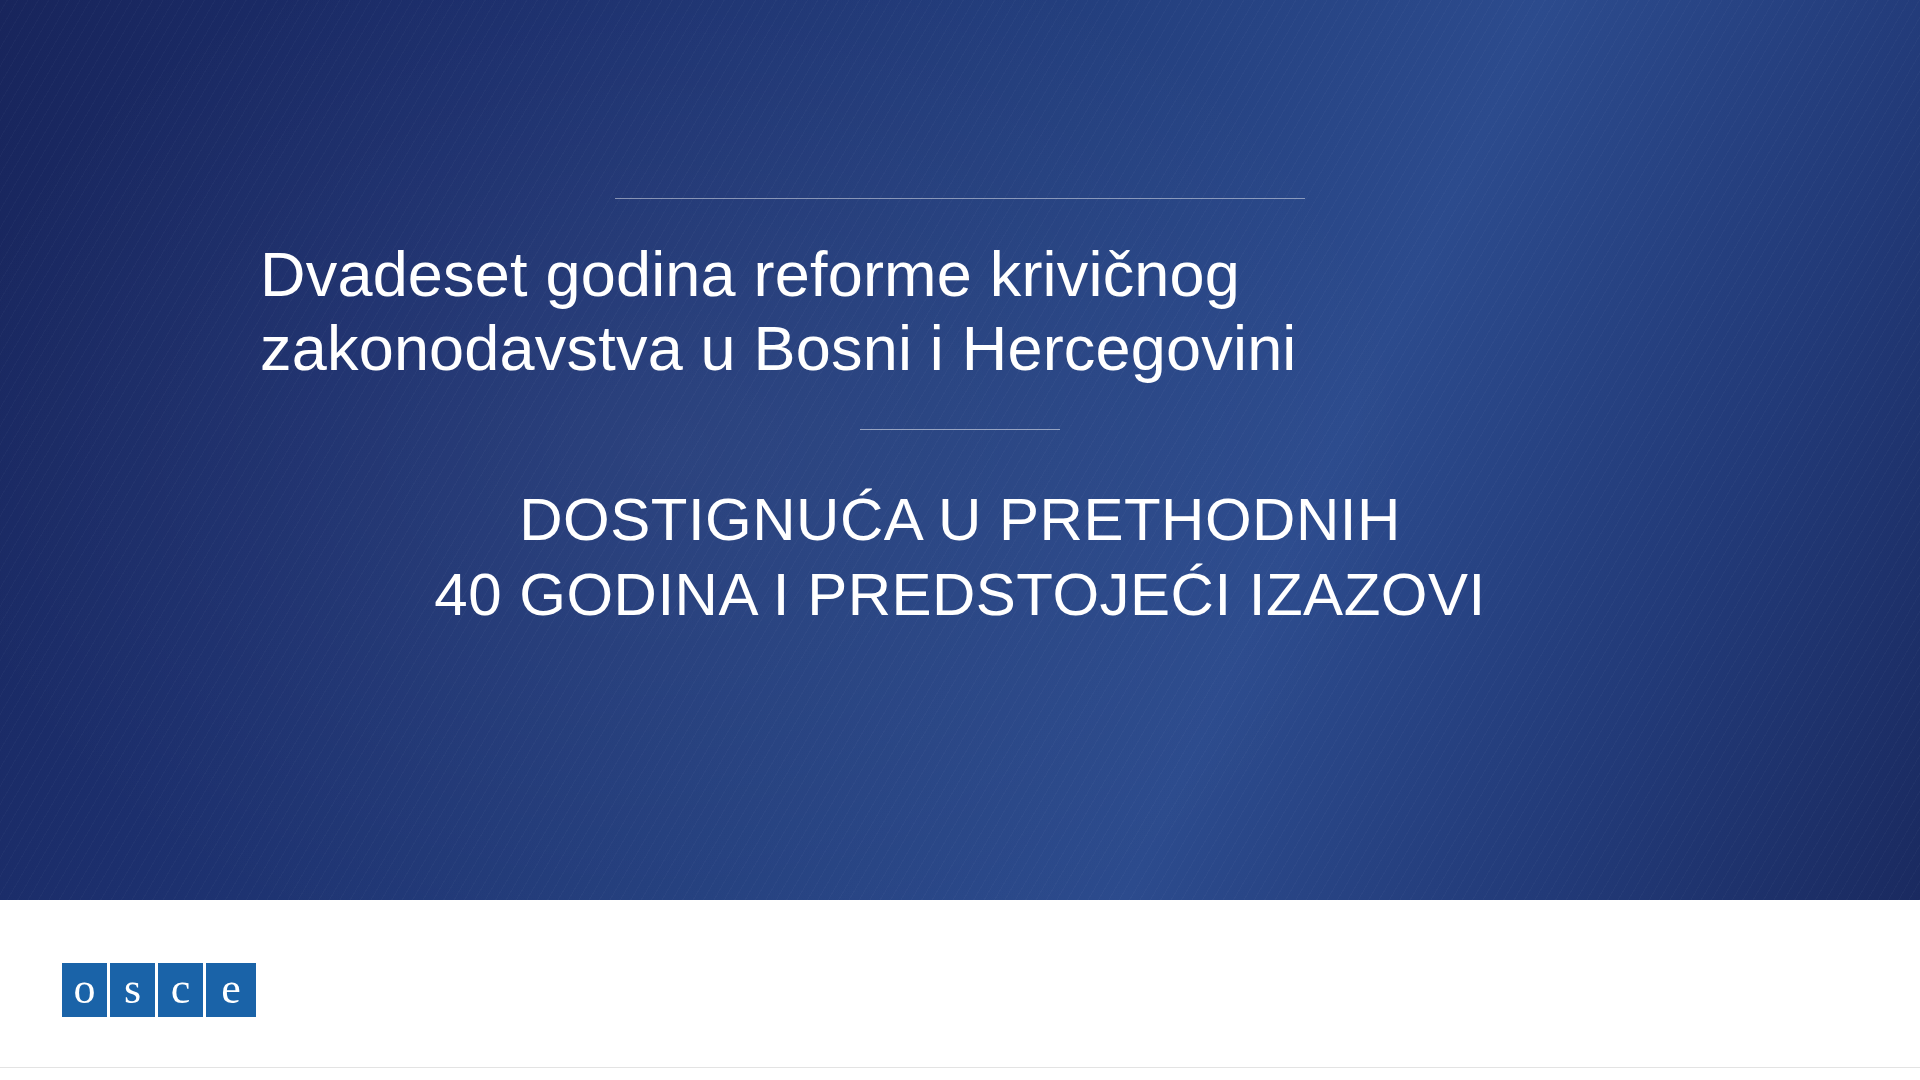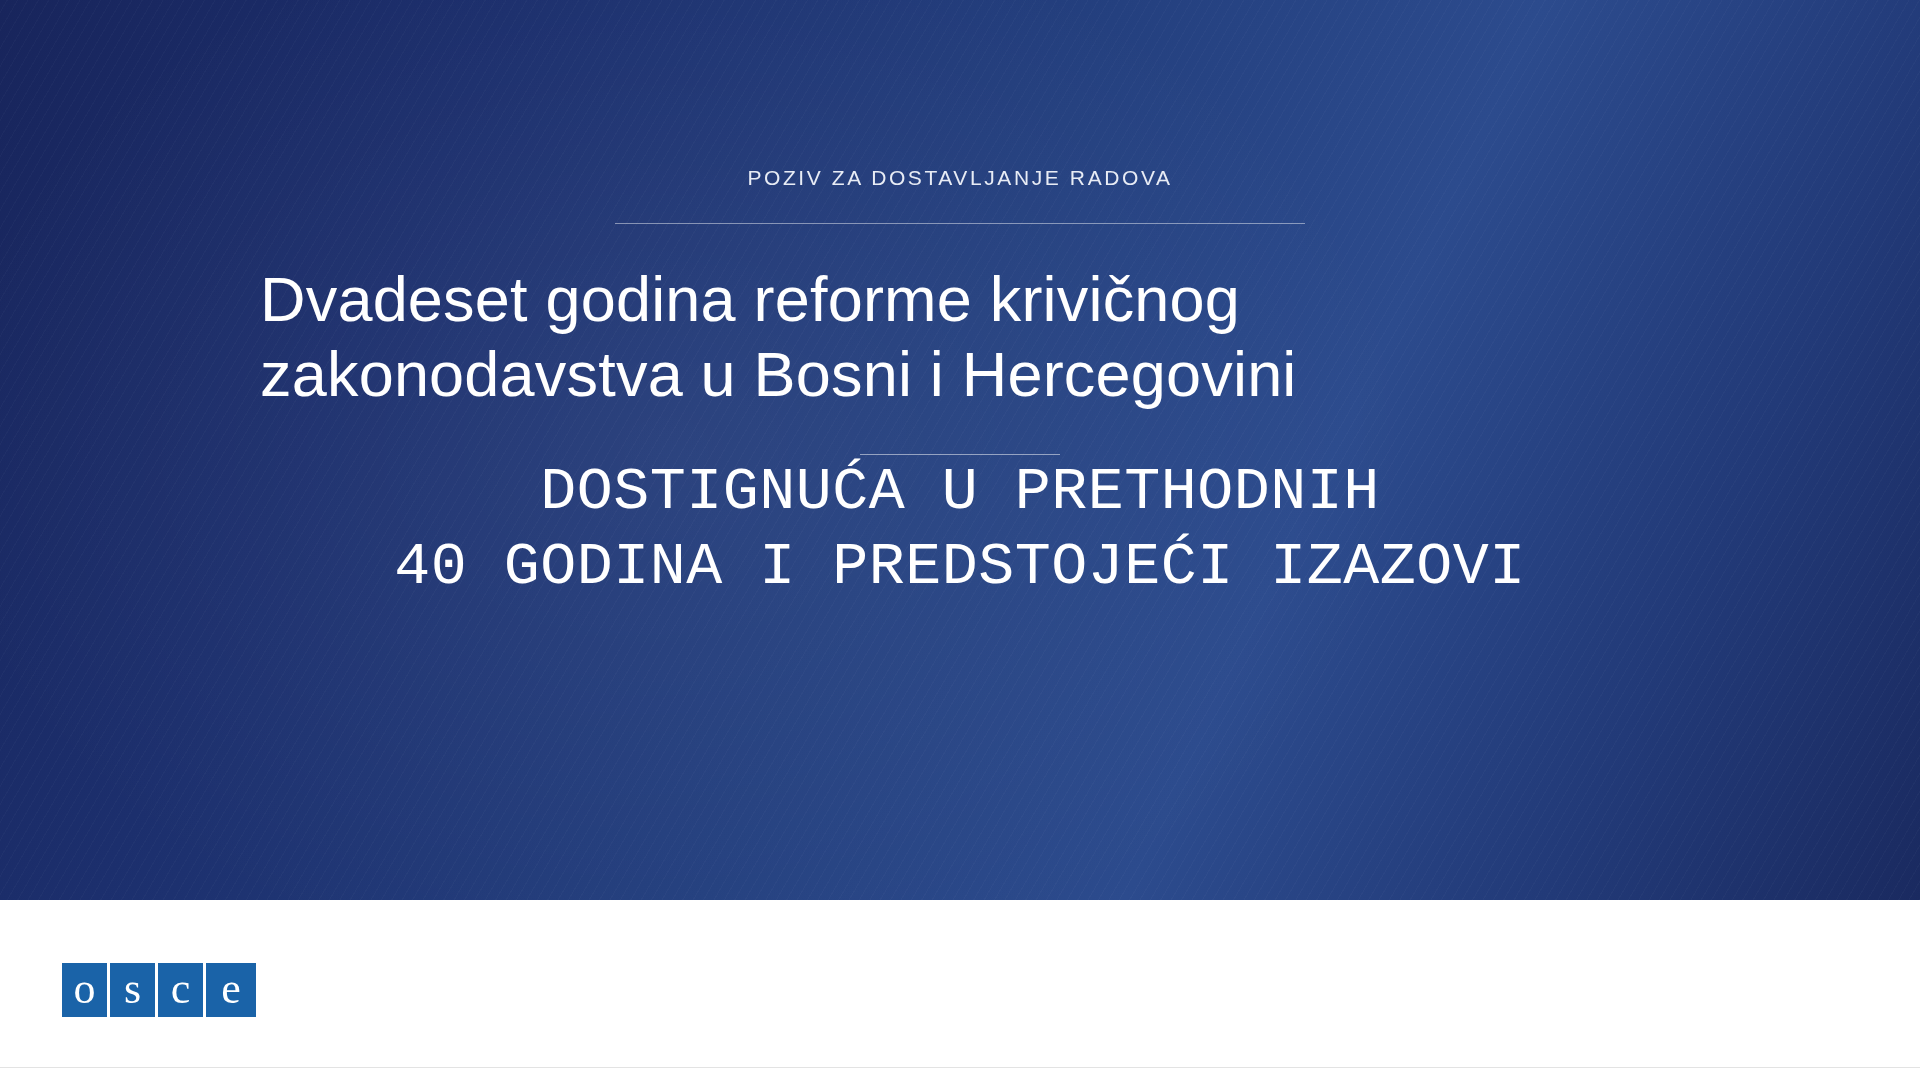--- a/index.html
+++ b/index.html
@@ -83,28 +83,28 @@
     line-height: 1.18;
     letter-spacing: 0.2px;
   }
   .rule-mid {
     width: 200px;
     height: 1px;
     background: rgba(255,255,255,0.5);
     margin-top: 43px;
   }
   .subtitle {
+    margin-top: 52px;
     width: 1500px;
     text-align: center;
     color: #ffffff;
     font-size: 60px;
     font-weight: 400;
     line-height: 1.25;
     letter-spacing: 0.5px;
-    font-family: Liberation Mono, monospace;
   }
   .footer {
     position: relative;
     width: 1920px;
     height: 180px;
     background: #ffffff;
     display: flex;
     align-items: center;
     padding-left: 62px;
   }
@@ -152,21 +152,20 @@
   }
 </style>
 </head>
 <body>
 
 <div class="slide">
 
   <div class="hero">
     <div class="hero-inner">
 
-      <div class="eyebrow">POZIV ZA DOSTAVLJANJE RADOVA</div>
 
       <div class="rule-top"></div>
 
       <div class="title">Dvadeset godina reforme krivičnog zakonodavstva u Bosni i Hercegovini</div>
 
       <div class="rule-mid"></div>
 
       <div class="subtitle">
         <div>DOSTIGNUĆA U PRETHODNIH</div>
         <div>40 GODINA I PREDSTOJEĆI IZAZOVI</div>

